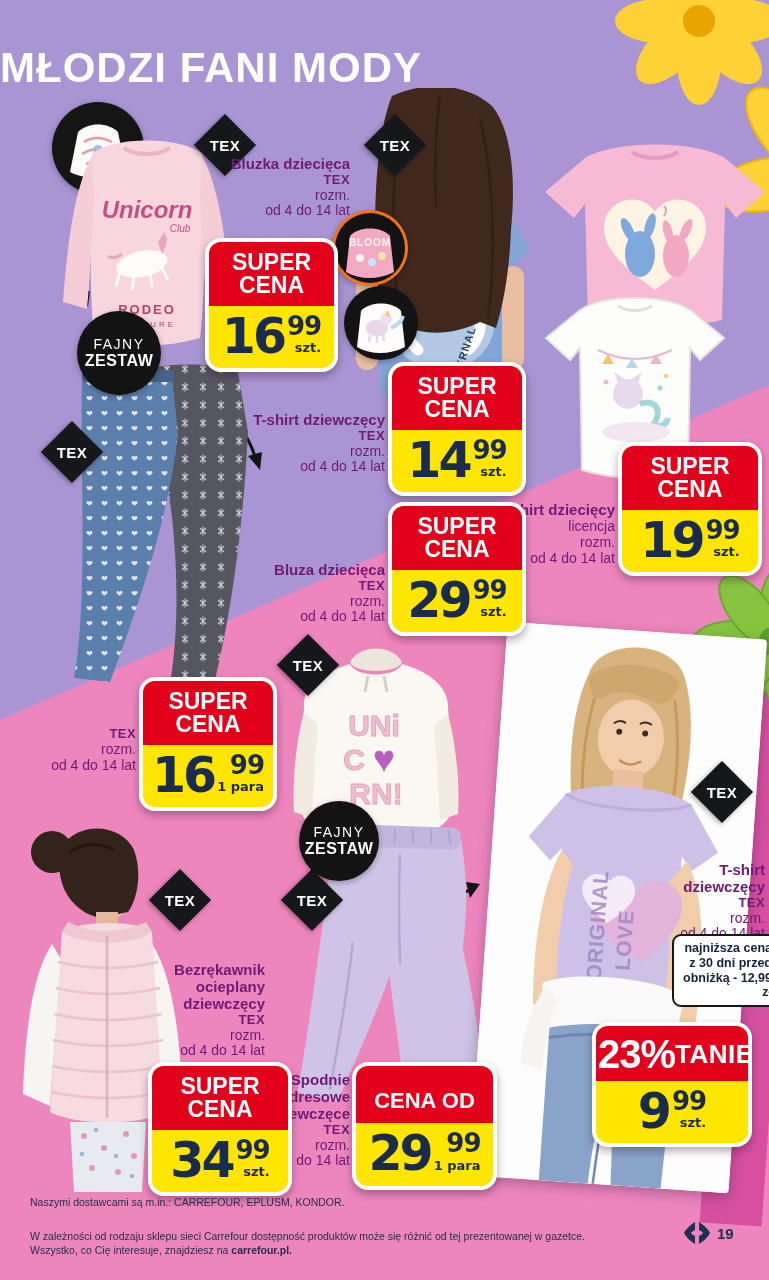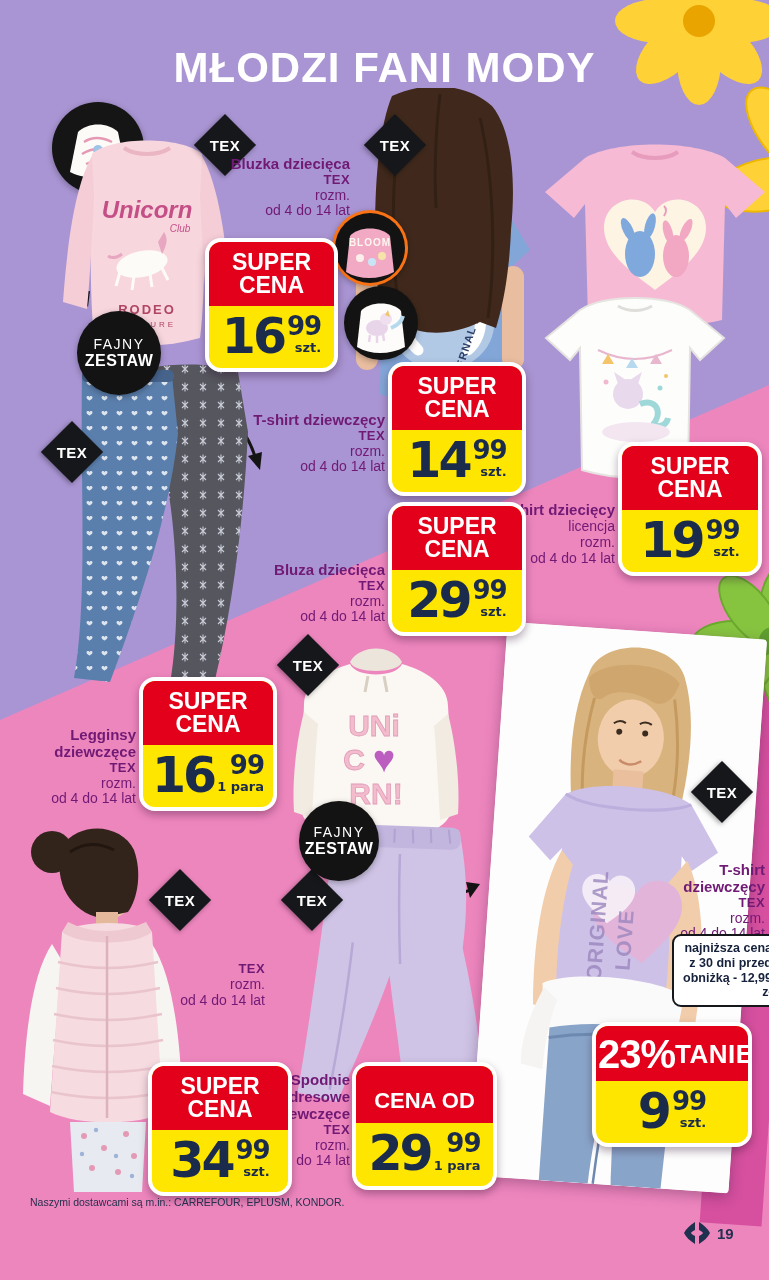--- a/index.html
+++ b/index.html
@@ -3,21 +3,21 @@
 <meta charset="utf-8">
 <style>
   html,body{margin:0;padding:0;background:#777;font-family:"Liberation Sans",sans-serif;}
   #page{position:relative;width:769px;height:1280px;margin:0 auto;overflow:hidden;background:#a995d3;}
   .abs{position:absolute;}
   
   #bg-pink{left:0;top:0;width:769px;height:1280px;background:#ee86be;
     clip-path:polygon(0 56.25%,100% 30.08%,100% 100%,0 100%);}
   #stripe{left:720px;top:640px;width:62px;height:585px;background:#d6509f;transform:rotate(4deg);}
   
-  #title{left:0;top:44px;width:769px;text-align:center;color:#fff;font-weight:800;
+  #title{left:0;top:44px;width:769px;color:#fff;font-weight:800;
     font-size:42px;letter-spacing:1px;}
   
   #photo-card{left:488px;top:630px;width:260px;height:555px;background:#fdfdfd;
     transform:rotate(4deg);border-radius:4px;box-shadow:0 4px 14px rgba(60,20,60,.35);overflow:hidden;}
   
   .desc{position:absolute;text-align:right;color:#701a75;line-height:1.13;}
   .desc .nm{font-weight:bold;font-size:15px;}
   .desc .br{font-weight:bold;font-size:13px;letter-spacing:.4px;}
   .desc .br.reg{font-weight:normal;letter-spacing:0;font-size:14px;}
   .desc .rz,.desc .ag{font-size:14px;}
@@ -383,26 +383,26 @@
     <div class="rz">rozm.</div>
     <div class="ag">od 4 do 14 lat</div>
   </div>
   <div class="desc" style="left:240px;top:562px;width:145px">
     <div class="nm">Bluza dziecięca</div>
     <div class="br">TEX</div>
     <div class="rz">rozm.</div>
     <div class="ag">od 4 do 14 lat</div>
   </div>
   <div class="desc" style="left:18px;top:727px;width:118px">
-    <div class="nm">Legginsy dziewczęce</div>
     <div class="br">TEX</div>
     <div class="rz">rozm.</div>
     <div class="ag">od 4 do 14 lat</div>
   </div>
   <div class="desc" style="left:130px;top:962px;width:135px">
+    <div class="nm">Bezrękawnik ocieplany dziewczęcy</div>
     <div class="br">TEX</div>
     <div class="rz">rozm.</div>
     <div class="ag">od 4 do 14 lat</div>
   </div>
   <div class="desc" style="left:232px;top:1072px;width:118px">
     <div class="nm">Spodnie dresowe dziewczęce</div>
     <div class="br">TEX</div>
     <div class="rz">rozm.</div>
     <div class="ag">od 4 do 14 lat</div>
   </div>
@@ -493,20 +493,24 @@
       <span class="pb-col">
           <span class="pb-dec">99</span>
           <span class="pb-unit">szt.</span>
         </span>
       </div>
   </div>
 
   <div class="abs" id="lowest">najniższa cena z 30 dni przed obniżką - 12,99 zł</div>
 
   <div class="foot" style="left:30px;top:1195px">Naszymi dostawcami są m.in.: CARREFOUR, EPLUSM, KONDOR.</div>
+  <div class="foot" style="left:30px;top:1229px;width:650px">
+    <span class="blk">W zależności od rodzaju sklepu sieci Carrefour dostępność produktów może się różnić od tej prezentowanej w gazetce.</span>
+    <span class="blk"><span>Wszystko, co Cię interesuje, znajdziesz na </span><b>carrefour.pl.</b></span>
+  </div>
   <div class="abs" id="pageno">
     <svg width="26" height="22" viewBox="0 0 26 22">
       <path d="M11,0 C6,3 2,7 0,11 C2,15 6,19 11,22 L11,14 C9,13 7.5,12 7,11 C7.5,10 9,9 11,8 Z" fill="#20304f"></path>
       <path d="M15,0 C20,3 24,7 26,11 C24,15 20,19 15,22 L15,14 C17,13 18.5,12 19,11 C18.5,10 17,9 15,8 Z" fill="#20304f"></path>
     </svg>
     <span>19</span>
   </div>
 
 </div>
 

